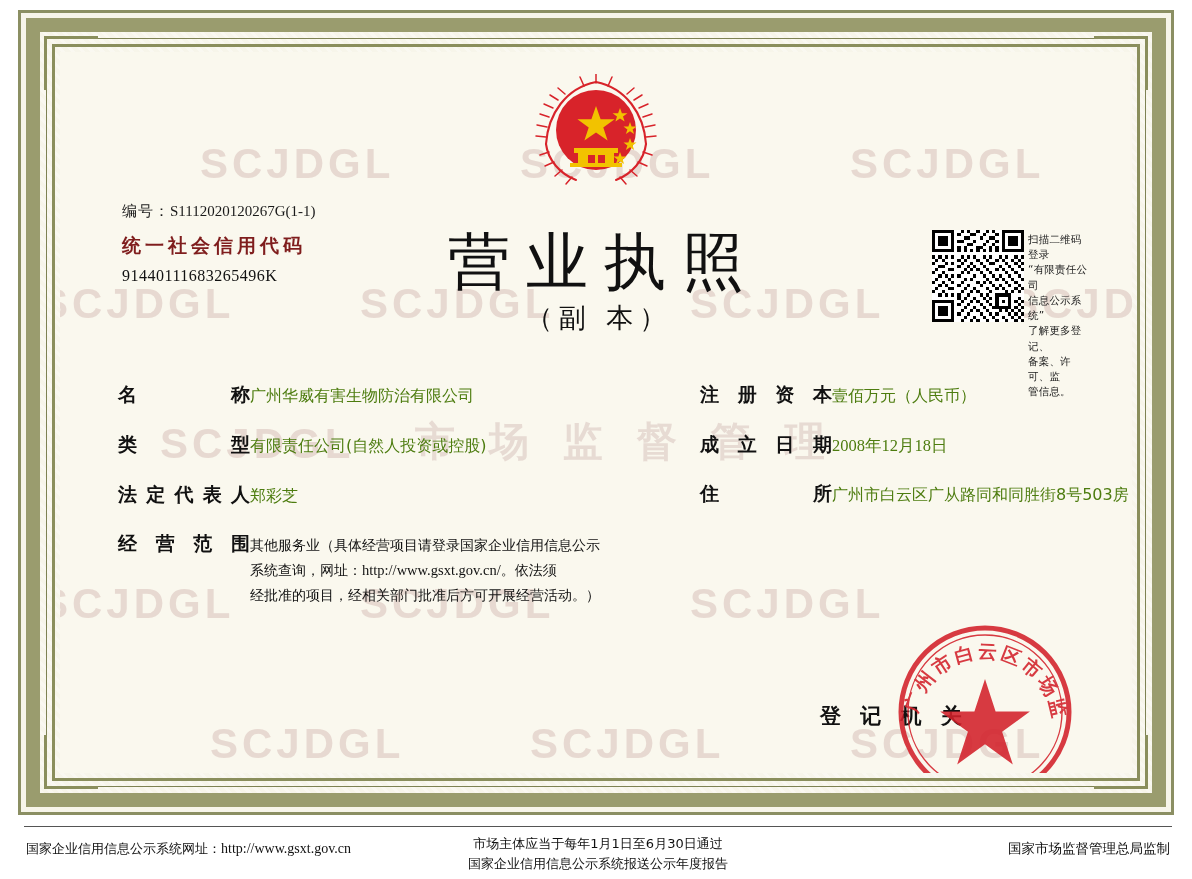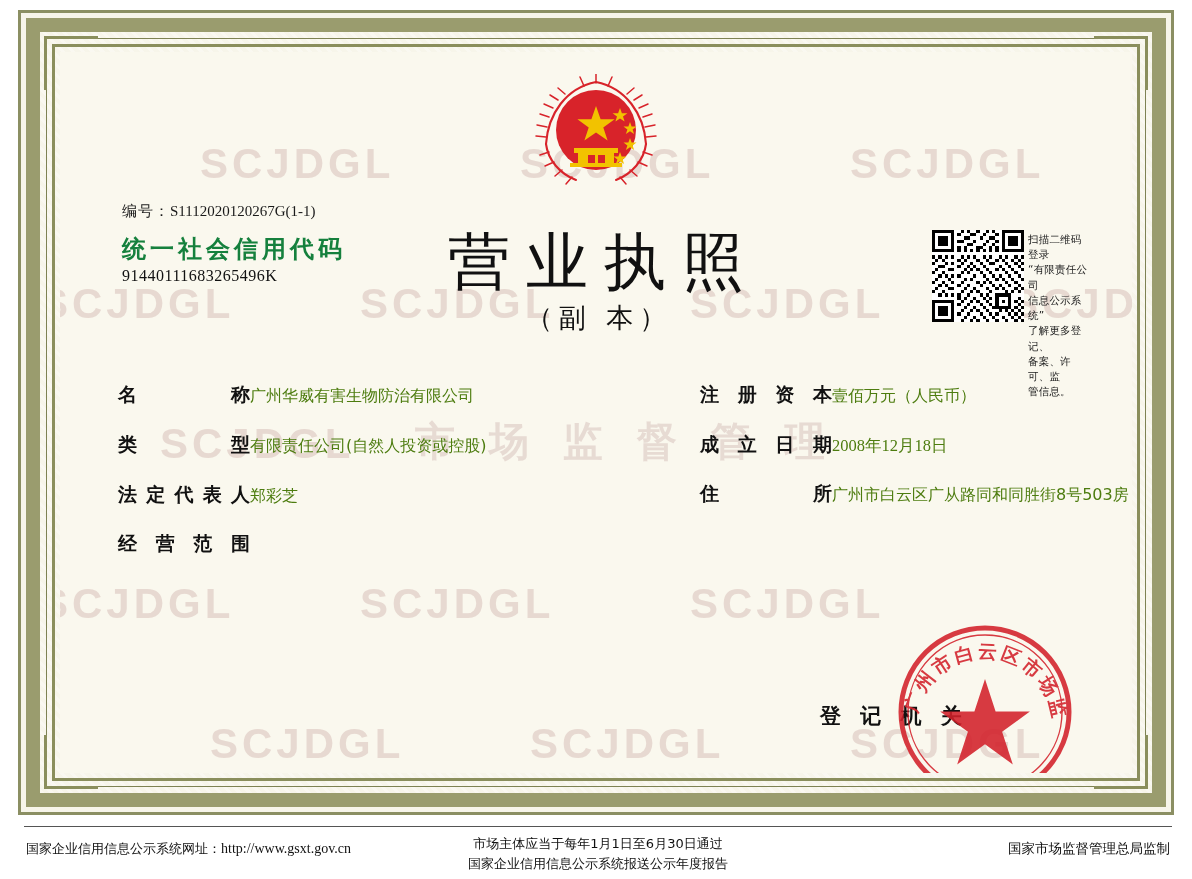--- a/index.html
+++ b/index.html
@@ -123,24 +123,24 @@
   .serial .label {
     font-family: "DejaVu Sans", sans-serif;
     font-size: 15px;
     letter-spacing: 1px;
   }
   .credit-label {
     position: absolute;
     left: 62px;
     top: 181px;
     font-family: Liberation Serif, serif;
-    font-size: 24px;
+    font-size: 19px;
     font-weight: bold;
     letter-spacing: 4px;
-    color: #15803d;
+    color: #7f1d1d;
   }
   .credit-code {
     position: absolute;
     left: 62px;
     top: 215px;
     font-family: "Liberation Serif", serif;
     font-size: 16px;
     letter-spacing: 0.5px;
     color: #111;
   }
@@ -669,20 +669,25 @@
         <div class="fval">郑彩芝</div>
       </div>
 
       <div class="frow" style="margin-top:6px;">
         <div class="fkey">
           <span>经</span>
             <span>营</span>
             <span>范</span>
             <span>围</span>
         </div>
+        <div class="scope-text">
+          <div>其他服务业（具体经营项目请登录国家企业信用信息公示</div>
+          <div><span>系统查询，网址：</span><span class="url">http://www.gsxt.gov.cn/</span><span>。依法须</span></div>
+          <div>经批准的项目，经相关部门批准后方可开展经营活动。）</div>
+        </div>
       </div>
 
     </div>
 
     <div class="fields-right">
 
       <div class="frow">
         <div class="fkey">
           <span>注</span>
             <span>册</span>

